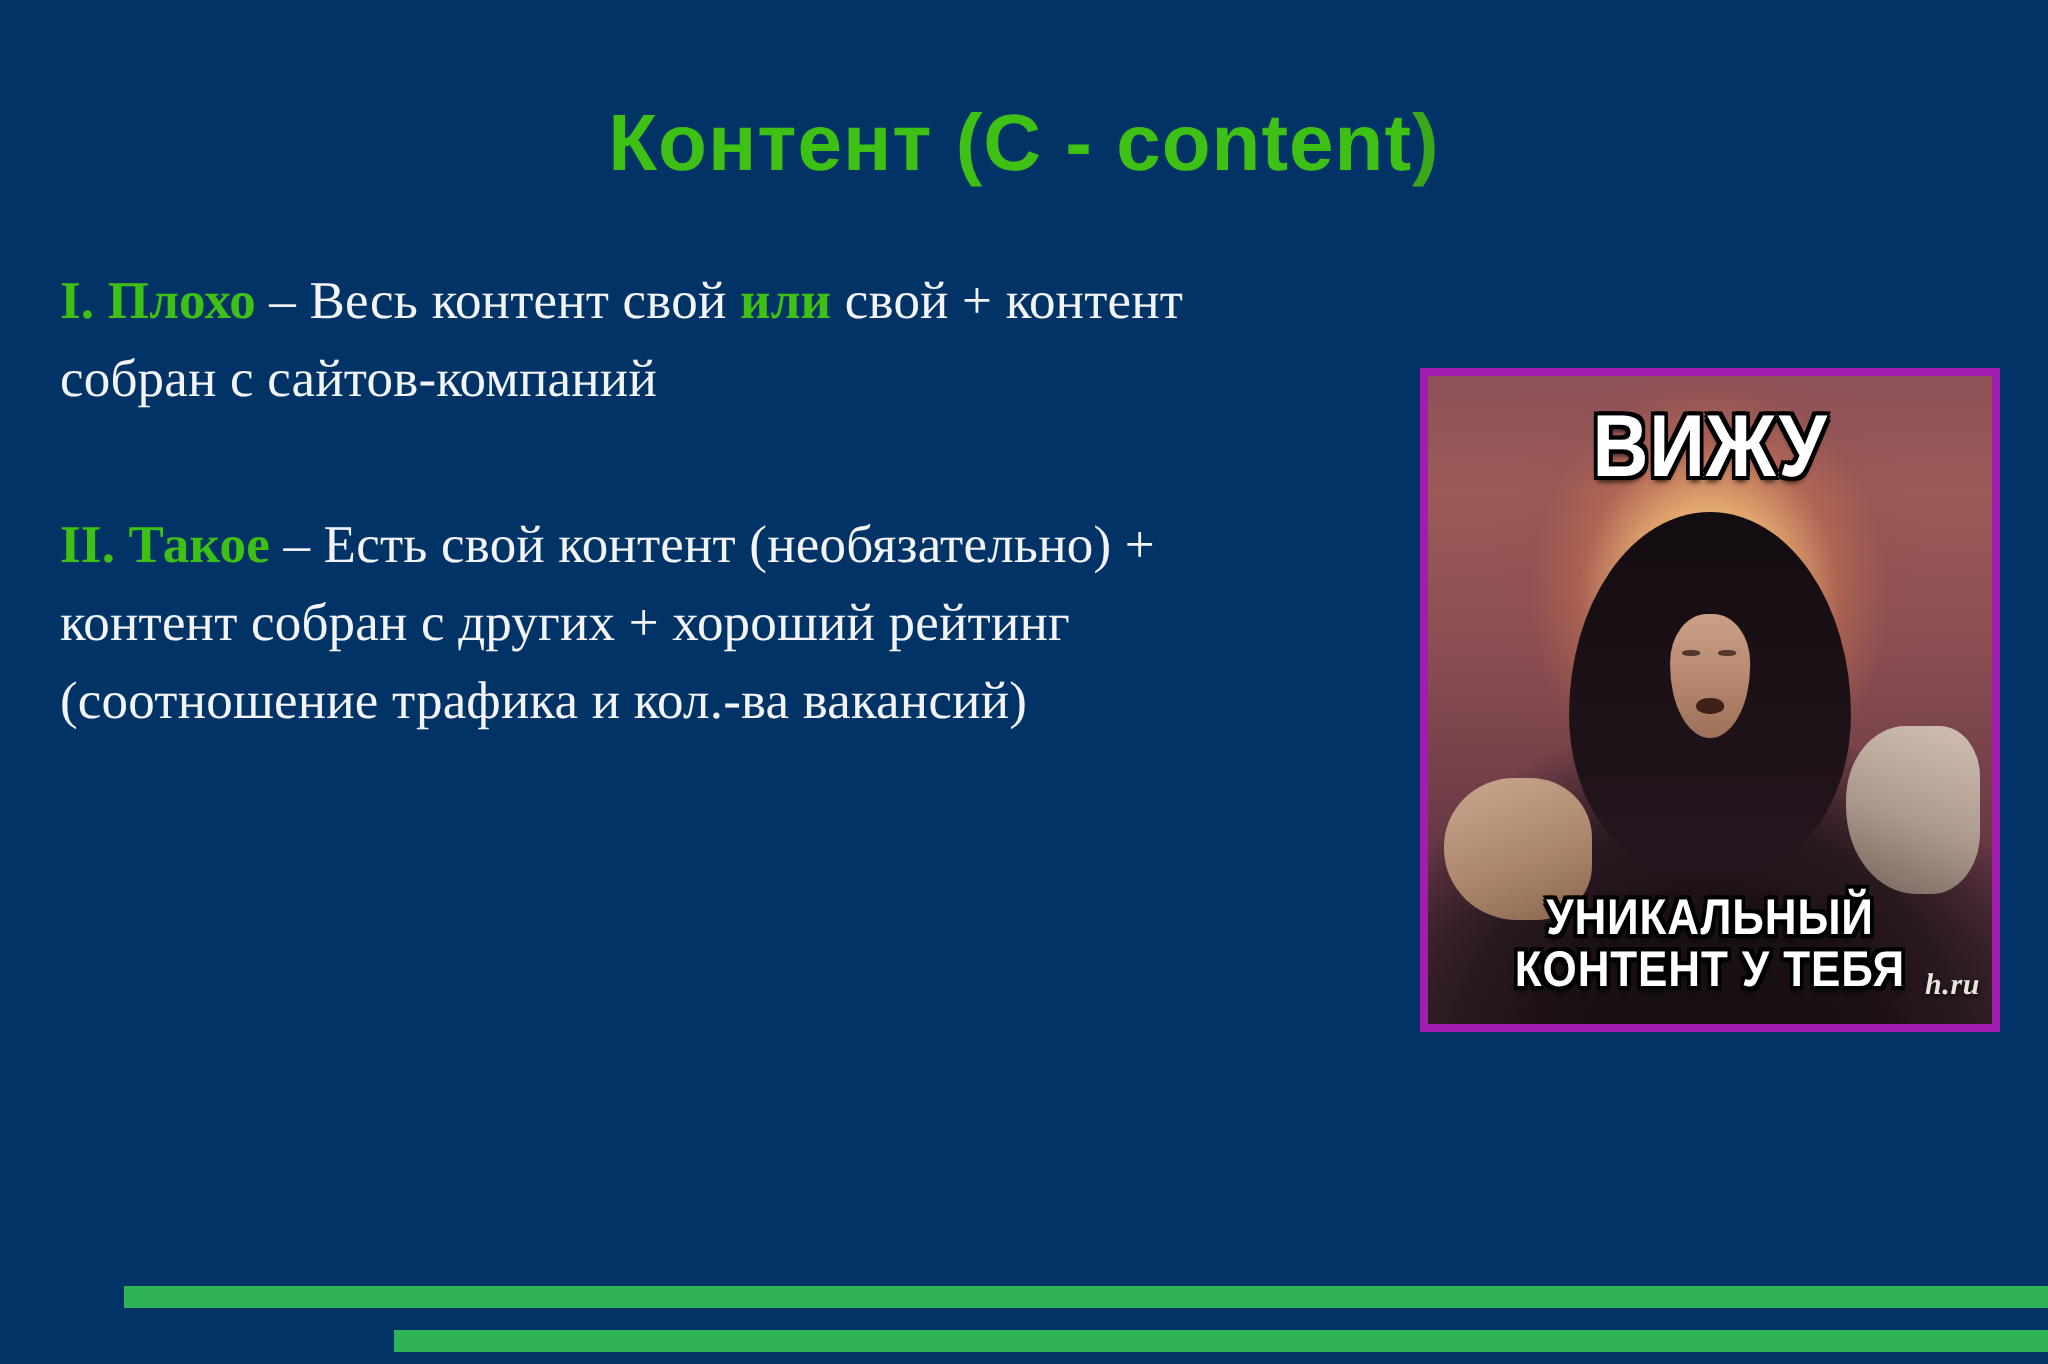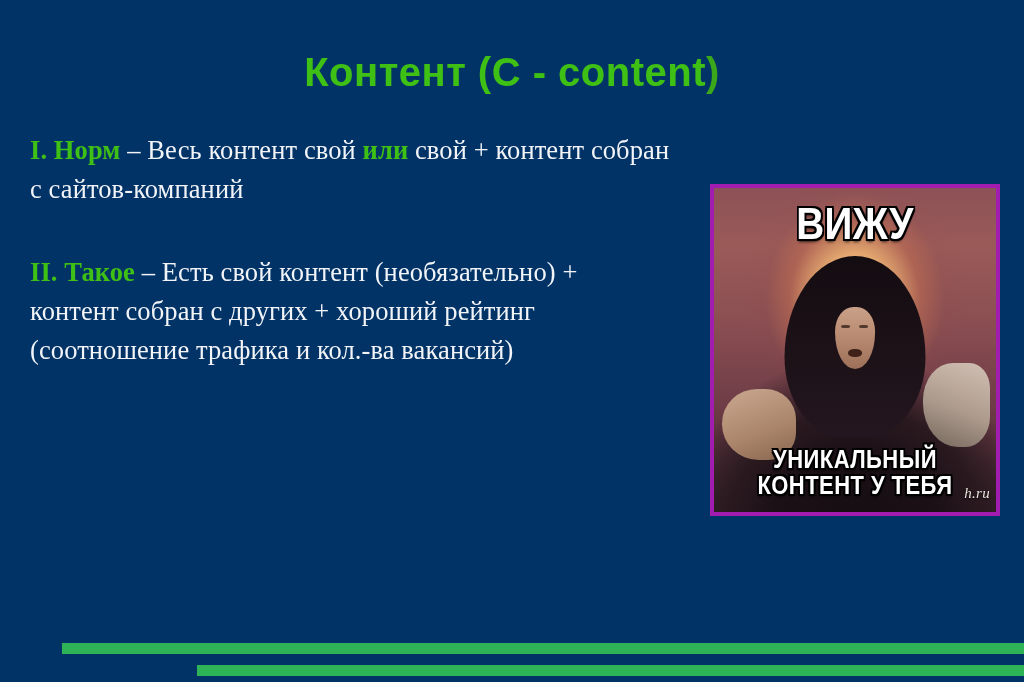--- a/index.html
+++ b/index.html
@@ -201,21 +201,21 @@
     font-size: 25px;
   }
   .meme-bottom .line2 { display: block; }
 
   .meme-watermark {
     position: absolute;
     right: 6px;
     bottom: 10px;
     font-family: "Liberation Serif", "DejaVu Serif", serif;
     font-style: italic;
-    font-weight: normal;
+    font-weight: bold;
     font-size: 15px;
     color: #e9e4dc;
     text-shadow: 0 1px 2px rgba(0,0,0,.85);
     letter-spacing: .3px;
   }
 
   
   .bar {
     position: absolute;
     height: 11px;
@@ -229,21 +229,21 @@
 
 <div class="slide">
 
   <h1 class="slide-title">
     <span class="title-main">Контент (C - content</span><span class="title-tail">)</span>
   </h1>
 
   <div class="body-col">
 
     <p class="para">
-      <span class="lead">I. Норм</span><span> – </span><span>Весь контент свой </span><span class="hl">или</span><span> свой + контент собран с сайтов-компаний</span>
+      <span class="lead">I. Плохо</span><span> – </span><span>Весь контент свой </span><span class="hl">или</span><span> свой + контент собран с сайтов-компаний</span>
     </p>
 
     <p class="para">
       <span class="lead">II. Такое</span><span> – </span><span>Есть свой контент (необязательно) + контент собран с других + хороший рейтинг (соотношение трафика и кол.-ва вакансий)</span>
     </p>
 
 
   </div>
 
   <figure class="meme-frame">

